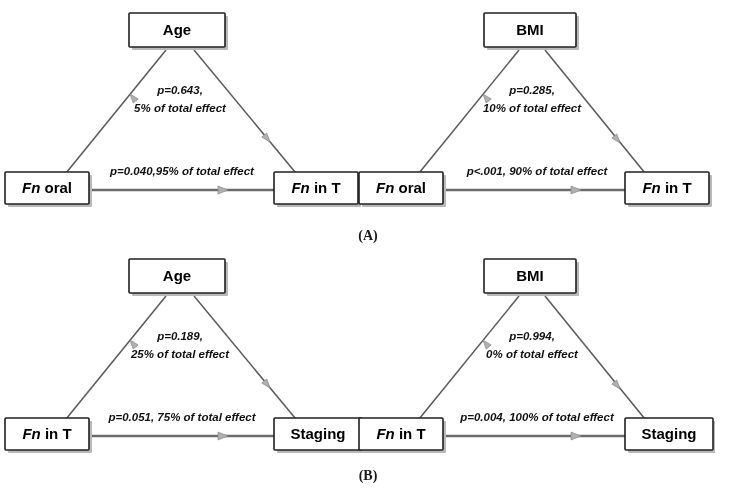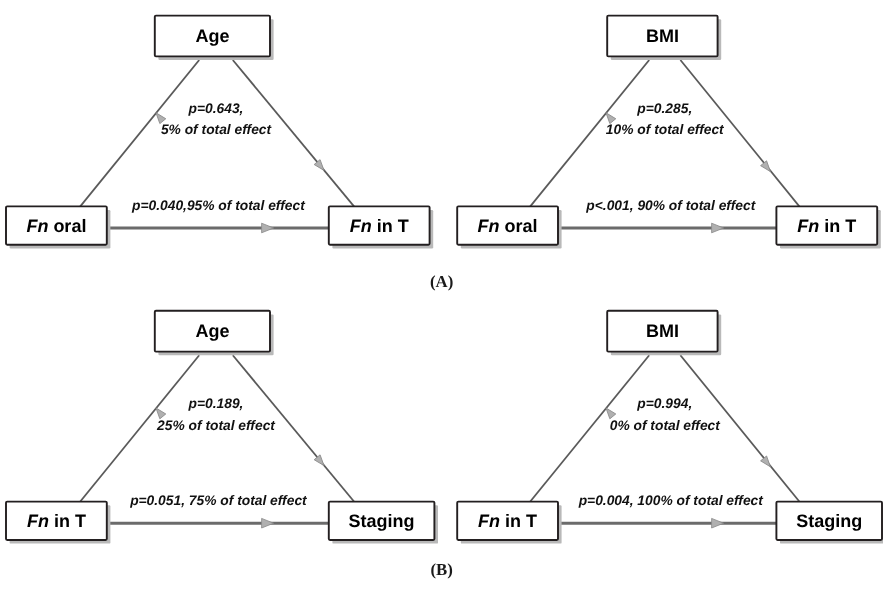--- a/index.html
+++ b/index.html
@@ -30,21 +30,21 @@
   .row-a { top: 0; }
   .row-b { top: 246px; }
 
   .panel {
     position: absolute;
     top: 0;
     width: 368px;
     height: 222px;
   }
   .panel-left  { left: 0; }
-  .panel-right { left: 369px; text-decoration: underline; }
+  .panel-right { left: 347px; text-decoration: underline; }
 
   .panel svg {
     display: block;
     width: 368px;
     height: 222px;
   }
 
   
   .node-shadow {
     fill: #b9b9b9;

